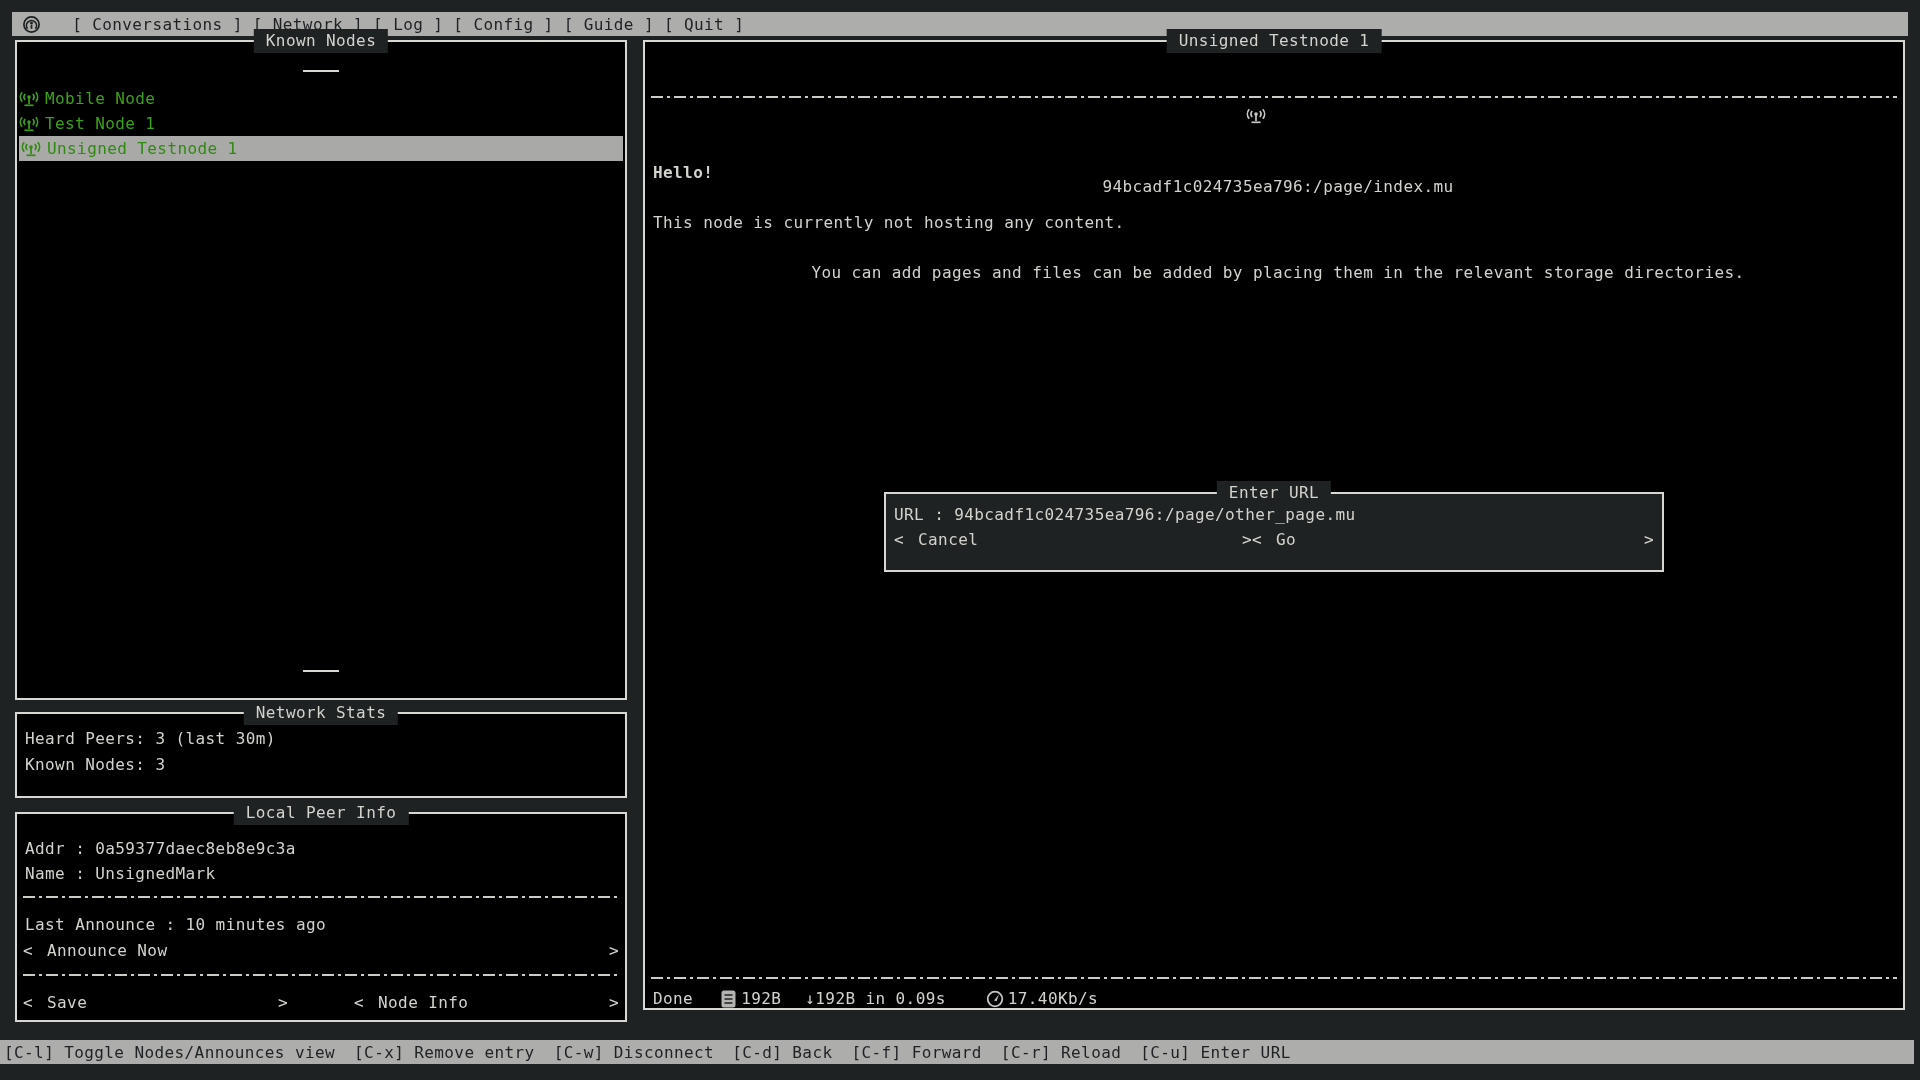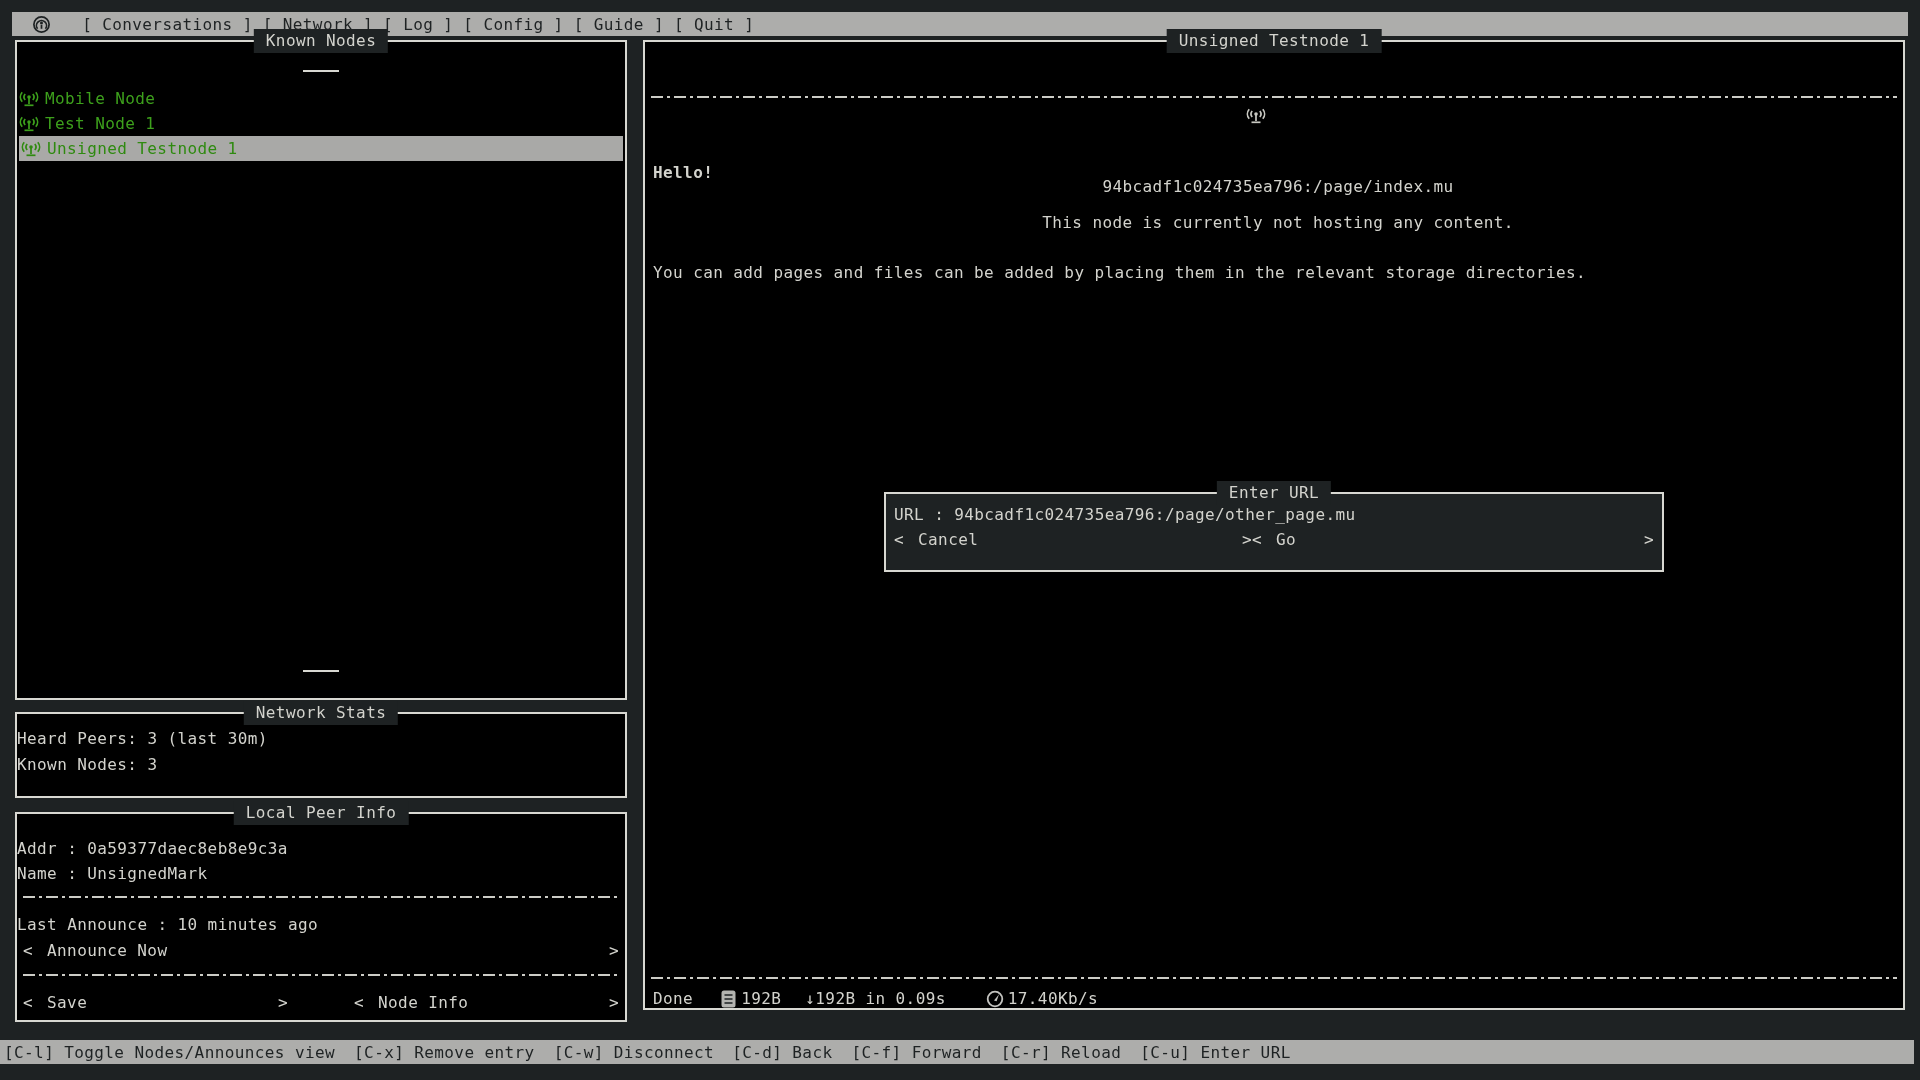--- a/index.html
+++ b/index.html
@@ -6,33 +6,33 @@
   body{
     width:1920px;height:1080px;position:relative;overflow:hidden;
     background:#1e2223;
     font-family:"DejaVu Sans Mono","Liberation Mono",monospace;
     font-size:16px;letter-spacing:.4px;color:#d3d3cd;
   }
   .bar{
     position:absolute;background:#adadab;color:#1e2223;height:24px;
     display:flex;align-items:center;white-space:pre;
   }
-  .menubar{left:12px;top:12px;width:1896px;padding-left:16px;box-sizing:border-box;}
+  .menubar{left:12px;top:12px;width:1896px;padding-left:6px;box-sizing:border-box;}
   .menubar .menu-item{margin-left:10px;cursor:pointer;}
   .footer{left:0;top:1040px;width:1914px;padding-left:4px;box-sizing:border-box;}
   .footer .shortcut{margin-right:19px;white-space:pre;}
   .footer .shortcut .k{margin-right:10px;}
 
   .panel{position:absolute;border:2px solid #d8d8d2;box-sizing:border-box;background:#000000;}
   .panel-title{
     position:absolute;top:-13px;left:50%;transform:translateX(-50%);
     background:#1e2223;padding:0 12px;white-space:nowrap;color:#d3d3cd;line-height:24px;
   }
   .row{position:absolute;left:0;right:0;height:25px;line-height:25px;white-space:pre;}
-  .pad{}
+  .pad{padding-left:8px;}
 
   .sep{
     position:absolute;left:6px;right:6px;height:2px;
     background-image:repeating-linear-gradient(to right,#ccccc6 0 12px,transparent 12px 16px,#ccccc6 16px 19px,transparent 19px 23px);
   }
 
   
   .node-row{display:flex;align-items:center;color:#3da01c;padding-left:1px;cursor:pointer;}
   .node-row .glyph{display:inline-flex;margin-right:5px;}
   .node-row.selected{background:#a9a9a7;color:#2f8a10;left:2px;right:2px;}
@@ -179,22 +179,22 @@
         <circle cx="11" cy="6" r="1.8" fill="#c8c8c2"></circle>
       </svg>
     </span>
     <span>94bcadf1c024735ea796:/page/index.mu</span>
   </div>
 
   <div class="sep" style="top:54px;"></div>
 
 
   <div class="row bold" style="top:118px;left:8px;">Hello!</div>
-  <div class="row" style="top:168px;left:8px;text-align:center;">This node is currently not hosting any content.</div>
-  <div class="row" style="top:218px;left:8px;">You can add pages and files can be added by placing them in the relevant storage directories.</div>
+  <div class="row" style="top:168px;left:8px;">This node is currently not hosting any content.</div>
+  <div class="row" style="top:218px;left:8px;text-align:center;">You can add pages and files can be added by placing them in the relevant storage directories.</div>
 
   <div class="dialog" style="top:450px;left:50%;transform:translateX(-50%);width:780px;height:80px;">
     <span class="panel-title">Enter URL</span>
     <div class="row" style="top:8px;left:8px;">URL : 94bcadf1c024735ea796:/page/other_page.mu</div>
     <div class="row" style="top:33px;left:8px;right:8px;display:grid;grid-template-columns:358px 1fr;">
       <span class="tui-btn">
         <span><span>&lt;</span><span class="lbl">Cancel</span></span>
         <span>&gt;</span>
       </span>
       <span class="tui-btn">

